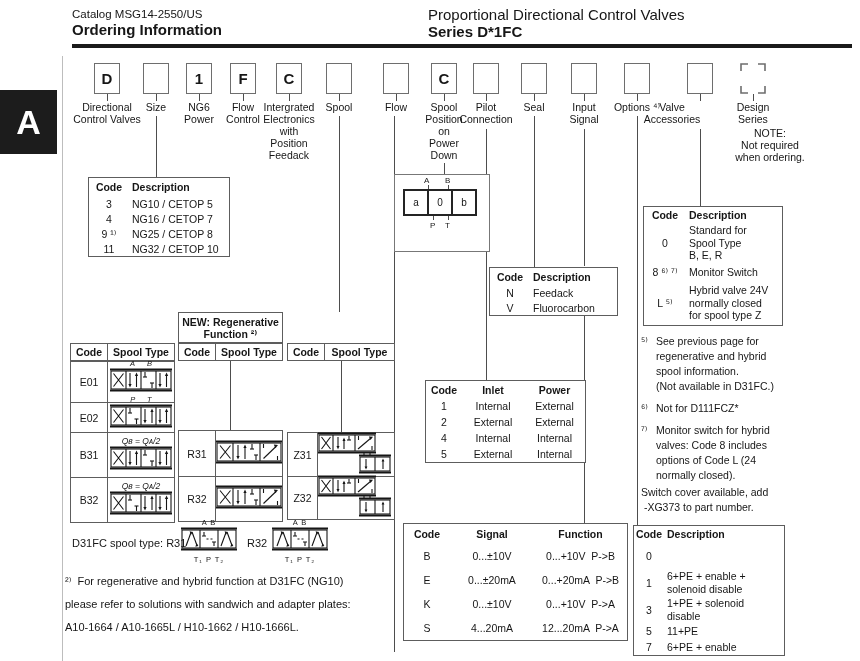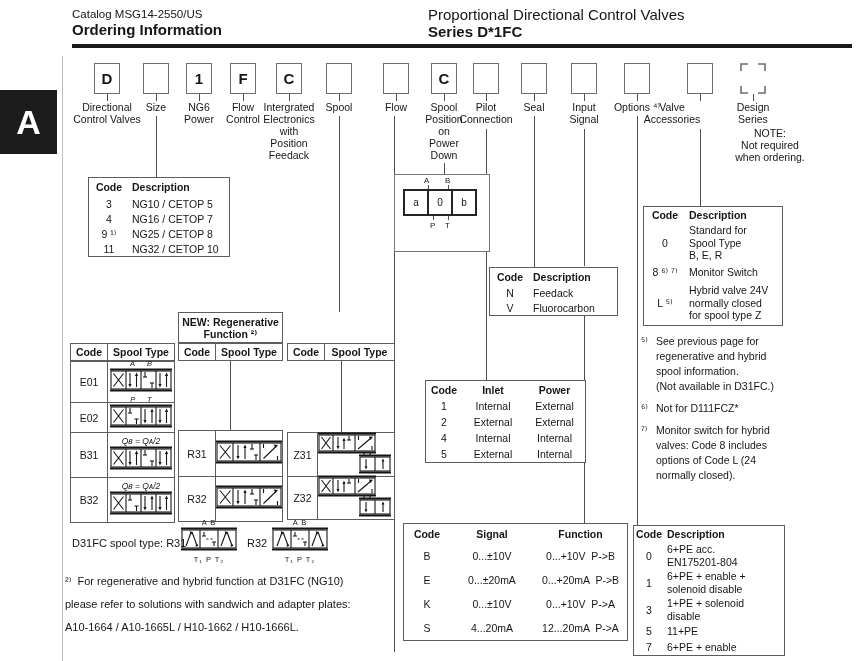--- a/index.html
+++ b/index.html
@@ -251,20 +251,24 @@
       <span class="fn-mk">⁶⁾</span>
       <span class="pre">Not for D111FCZ*</span>
     </div>
     <div class="fn-item" style="margin-bottom:2px">
       <span class="fn-mk">⁷⁾</span>
       <span class="pre">Monitor switch for hybrid
 valves: Code 8 includes
 options of Code L (24
 normally closed).</span>
     </div>
+    <div class="fn-item">
+      <span class="pre">Switch cover available, add
+ -XG373 to part number.</span>
+    </div>
   </div>
 
   <div class="sp-cols" style="left:70px;top:343px;width:105px">
     <span class="c1">Code</span>
     <span class="c2">Spool Type</span>
   </div>
   <div class="sp-rows" style="left:70px;top:361px;width:105px">
     <div class="sp-row" style="height:40px">
       <span class="sp-code">E01</span>
       <span class="sp-sym">
@@ -648,22 +652,20 @@
       </div>
   </div>
 
   <div class="tbl" style="left:633px;top:525px;width:152px">
     <div class="trow bold" style="height:16px">
       <span class="cc" style="width:30px">Code</span>
       <span class="cl">Description</span>
     </div>
     <div class="trow" style="height:27px">
         <span class="cc" style="width:30px">0</span>
-        <span class="cl prel">6+PE acc.
-EN175201-804</span>
       </div>
     <div class="trow" style="height:27px">
         <span class="cc" style="width:30px">1</span>
         <span class="cl prel">6+PE + enable +
 solenoid disable</span>
       </div>
     <div class="trow" style="height:27px">
         <span class="cc" style="width:30px">3</span>
         <span class="cl prel">1+PE + solenoid
 disable</span>

